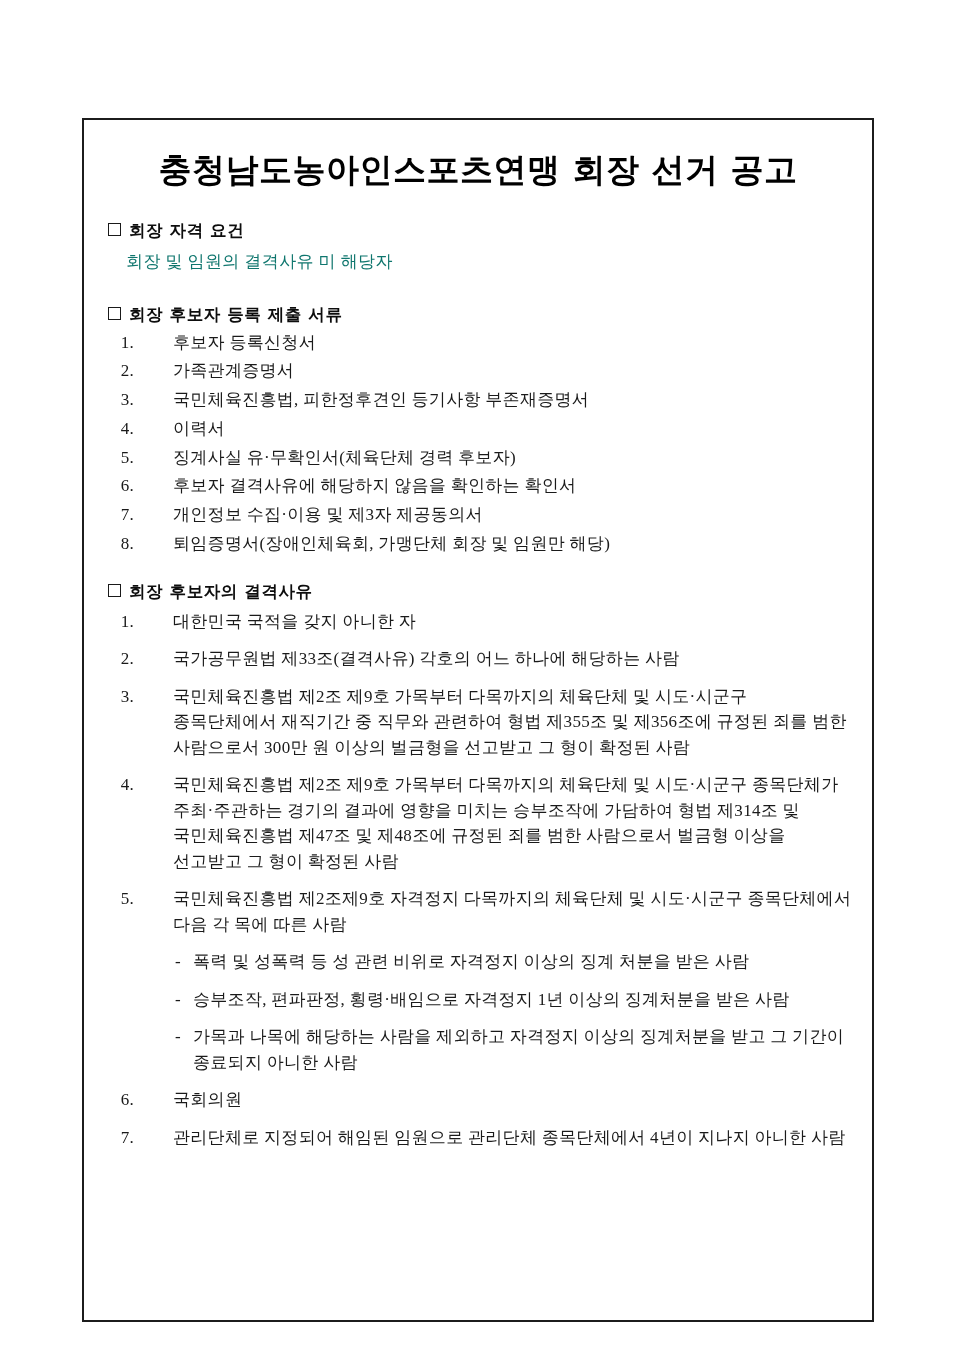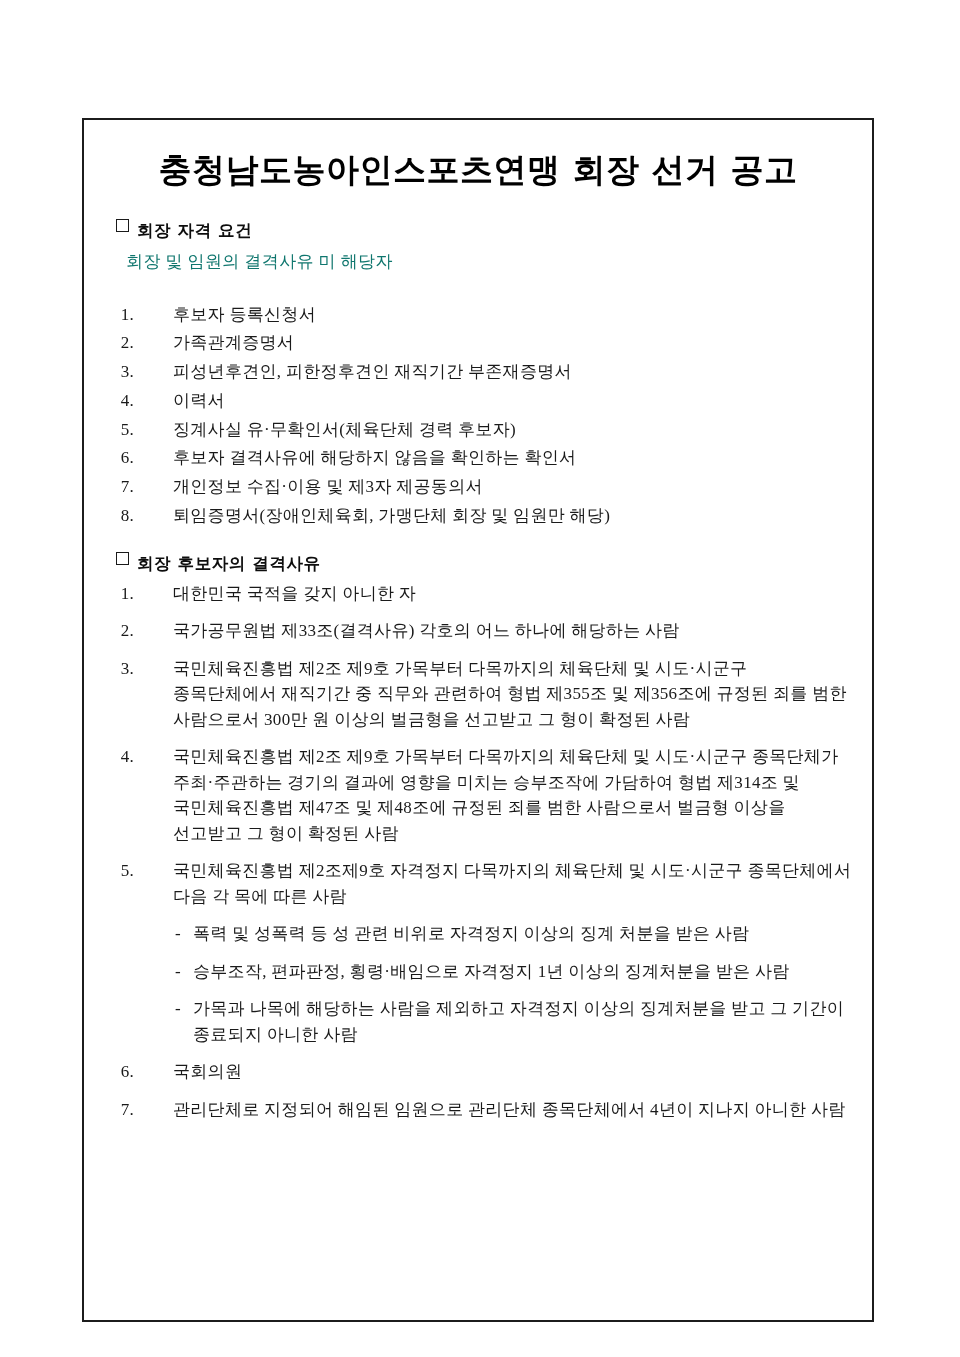--- a/index.html
+++ b/index.html
@@ -55,23 +55,23 @@
   .section.tight {
     margin-top: 26px;
   }
 
   .section-heading {
     font-family: "DejaVu Sans", "Liberation Sans", sans-serif;
     font-weight: 700;
     font-size: 16.5px;
     color: #0d0d0d;
     display: flex;
-    align-items: flex-start;
+    align-items: center;
     gap: 8px;
-    margin-left: 14px;
+    margin-left: 6px;
     letter-spacing: 0.6px;
   }
 
   .checkbox-glyph {
     display: inline-block;
     width: 13px;
     height: 13px;
     border: 1.6px solid #1a1a1a;
     box-sizing: border-box;
     flex: 0 0 auto;
@@ -187,38 +187,42 @@
 
     <div class="section">
       <div class="section-heading">
         <span class="checkbox-glyph"></span>
         <span>회장 자격 요건</span>
       </div>
       <p class="plain-line">회장 및 임원의 결격사유 미 해당자</p>
     </div>
 
     <div class="section">
+      <div class="section-heading">
+        <span class="checkbox-glyph"></span>
+        <span>회장 후보자 등록 제출 서류</span>
+      </div>
       <div class="doc-list-wrap">
         <ol class="num-list docs-list" id="documents-list">
             <li>
               <span class="li-marker">1.</span>
               <span class="li-body">
                 <p class="li-text">후보자 등록신청서</p>
               </span>
             </li>
             <li>
               <span class="li-marker">2.</span>
               <span class="li-body">
                 <p class="li-text">가족관계증명서</p>
               </span>
             </li>
             <li>
               <span class="li-marker">3.</span>
               <span class="li-body">
-                <p class="li-text">피성년후견인, 피한정후견인 재직기간 부존재증명서</p>
+                <p class="li-text">국민체육진흥법, 피한정후견인 등기사항 부존재증명서</p>
               </span>
             </li>
             <li>
               <span class="li-marker">4.</span>
               <span class="li-body">
                 <p class="li-text">이력서</p>
               </span>
             </li>
             <li>
               <span class="li-marker">5.</span>

